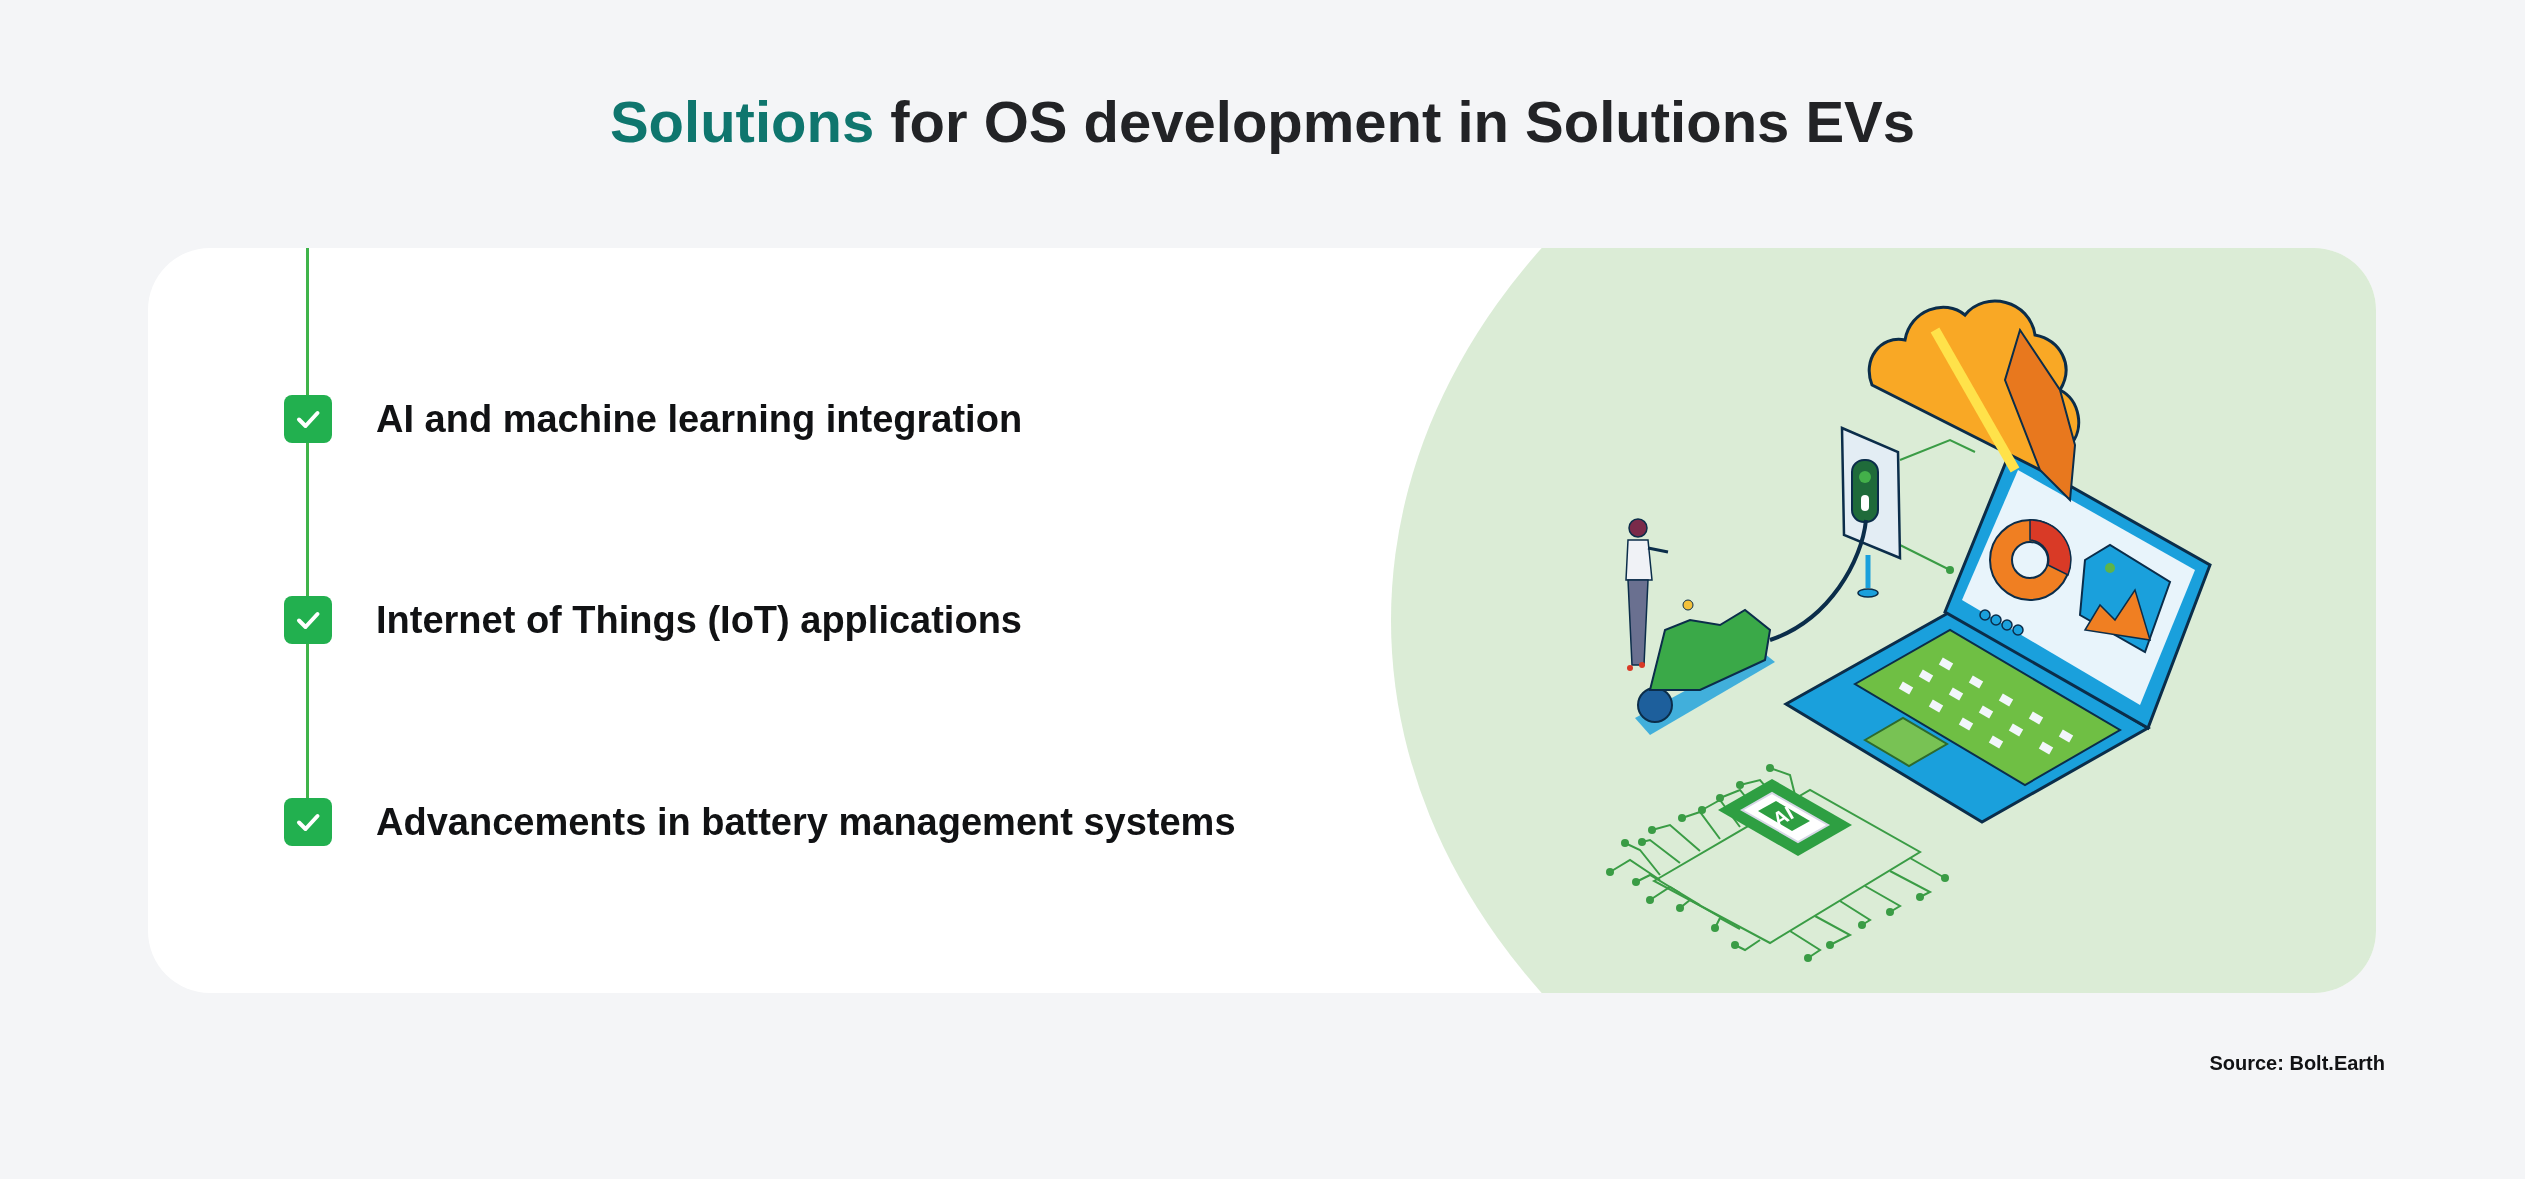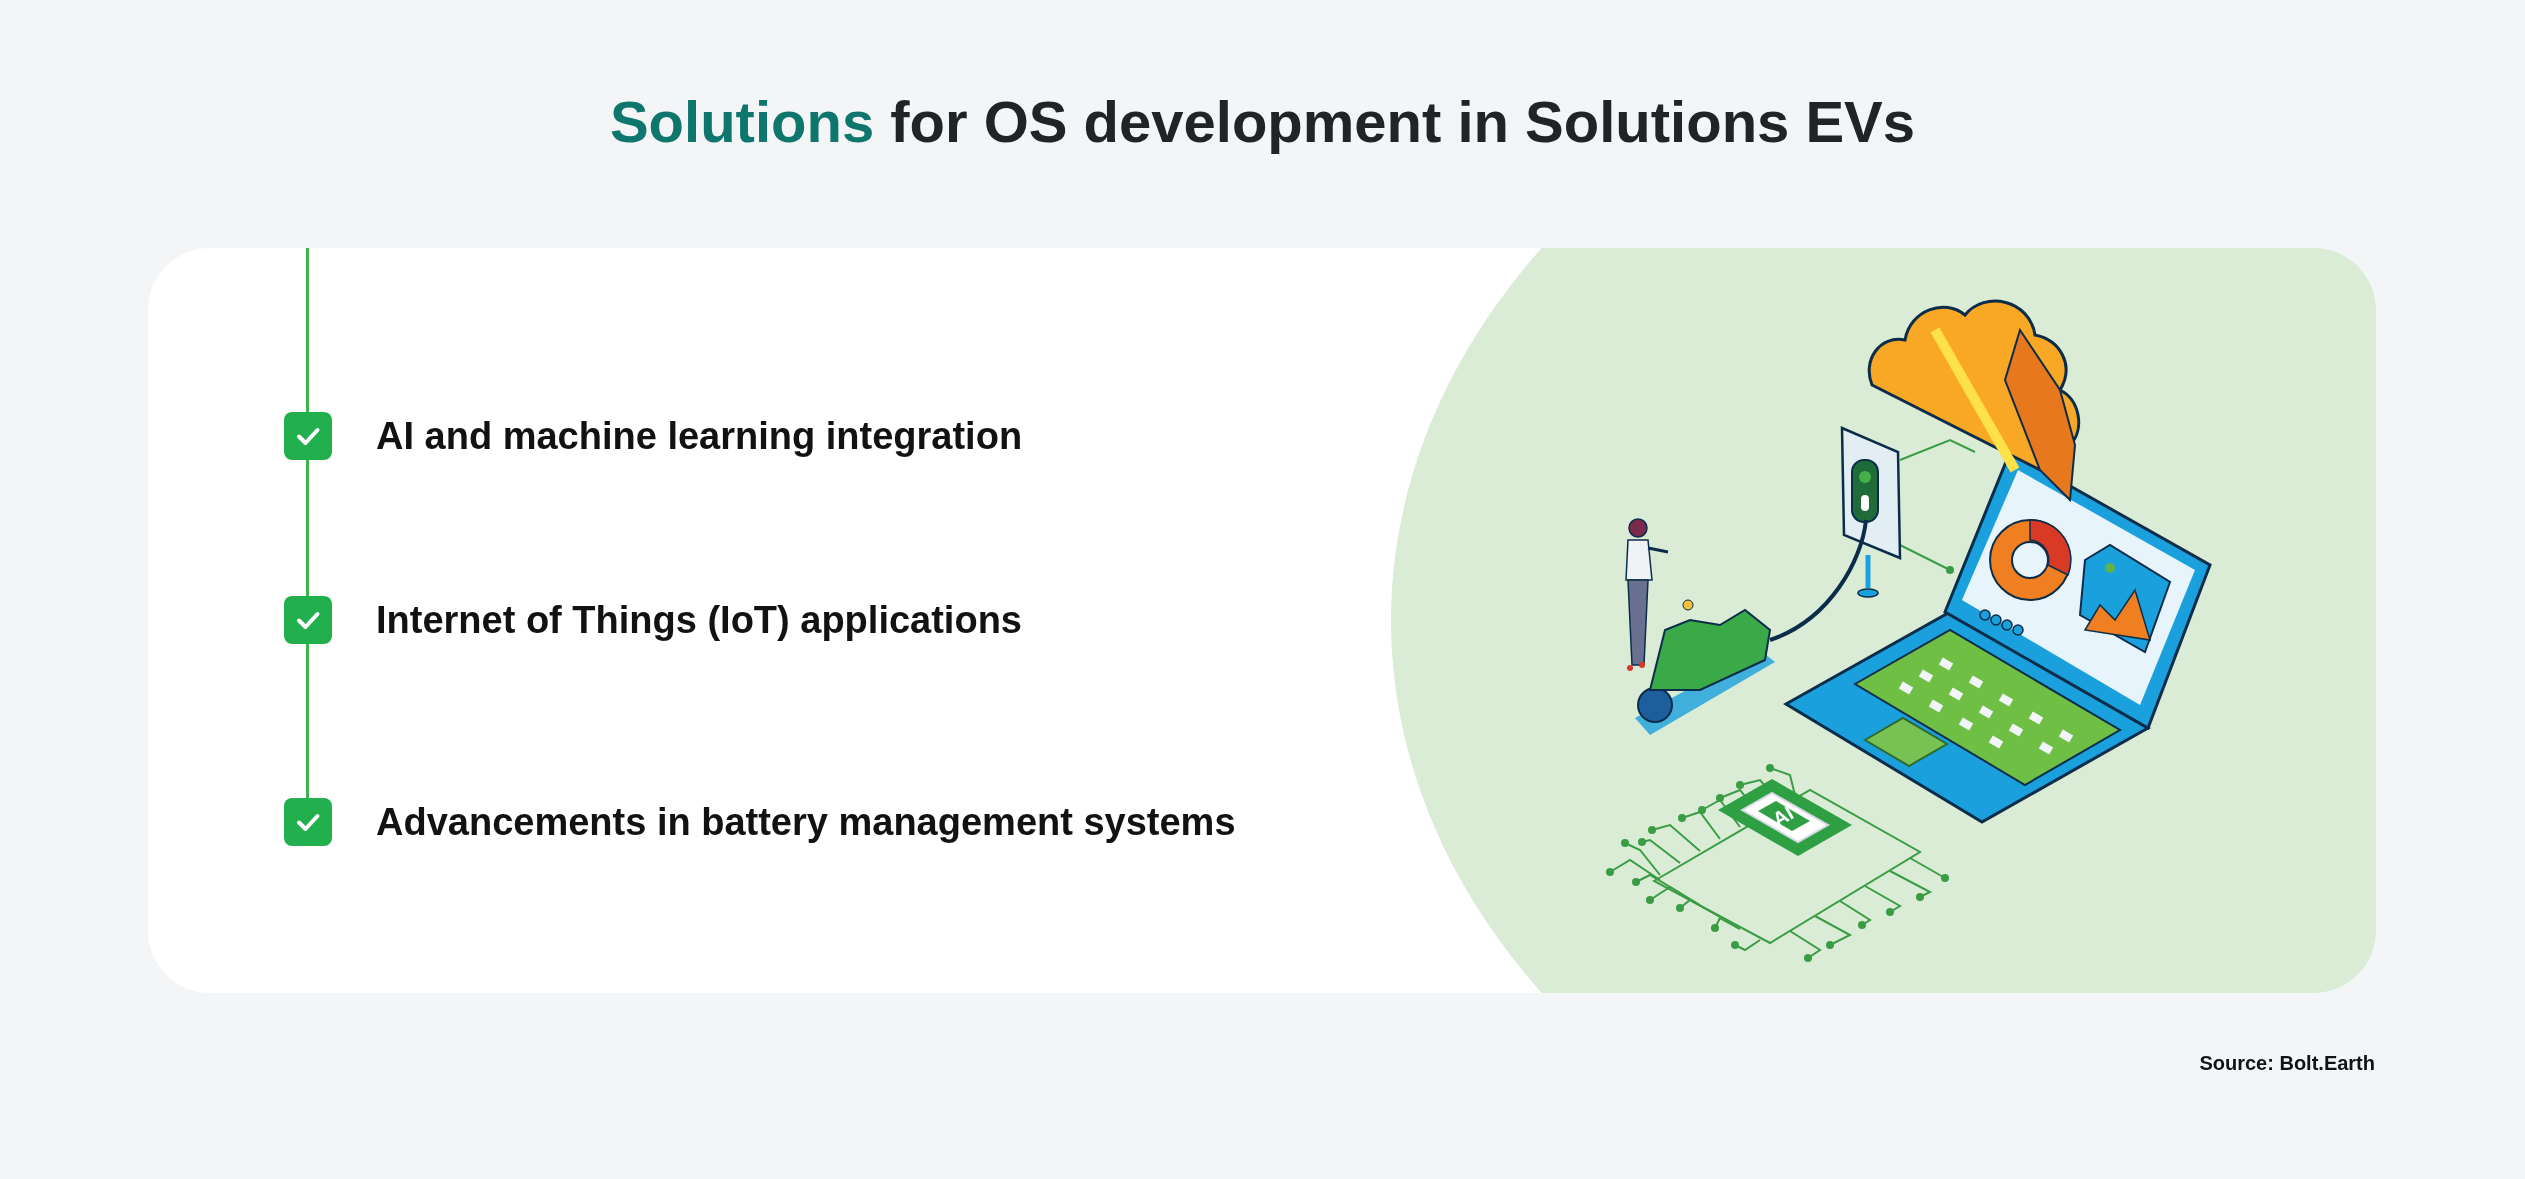--- a/index.html
+++ b/index.html
@@ -39,34 +39,34 @@
       flex: 0 0 48px;
     }
     .item-label {
       margin-left: 44px; font-size: 38px; font-weight: 700; color: #111214;
       white-space: nowrap;
     }
     .illustration {
       position: absolute; left: 1440px; top: 0; width: 788px; height: 745px;
     }
     .source {
-      position: absolute; right: 150px; top: 1052px;
+      position: absolute; right: 140px; top: 1052px;
       font-size: 20px; font-weight: 700; color: #111214;
     }
   </style>
 </head>
 <body>
 
 <h1 class="title"><span class="accent">Solutions</span><span> for OS development in Solutions EVs</span></h1>
 
 <div class="card">
   <div class="green-bg"></div>
   <div class="timeline"></div>
 
-  <div class="item" style="top:147px;margin-top:17px;">
+  <div class="item" style="top:147px;">
     <div class="check">
       <svg width="30" height="30" viewBox="0 0 30 30">
           <path d="M6 15.5 L12.5 22 L24.5 9" fill="none" stroke="#fff" stroke-width="4" stroke-linecap="round" stroke-linejoin="round"></path>
         </svg>
     </div>
     <span class="item-label">AI and machine learning integration</span>
   </div>
 
   <div class="item" style="top:550px;">
     <div class="check">

